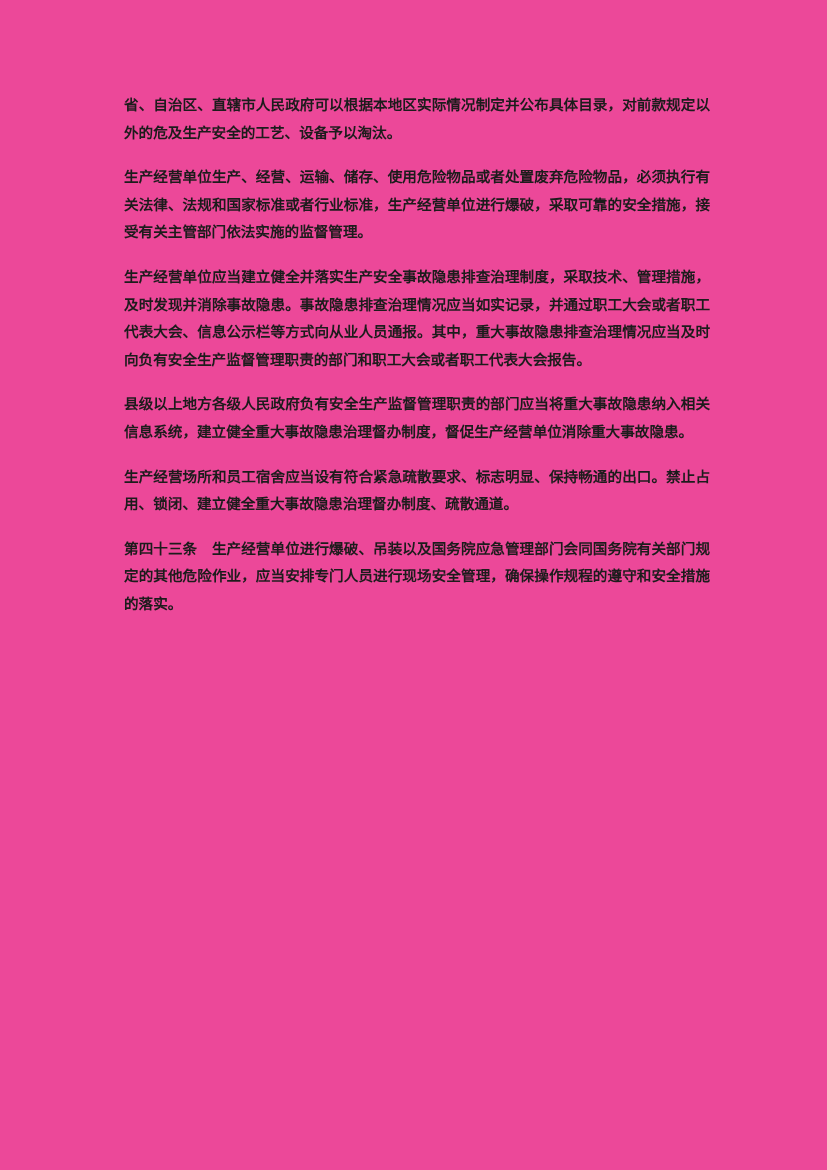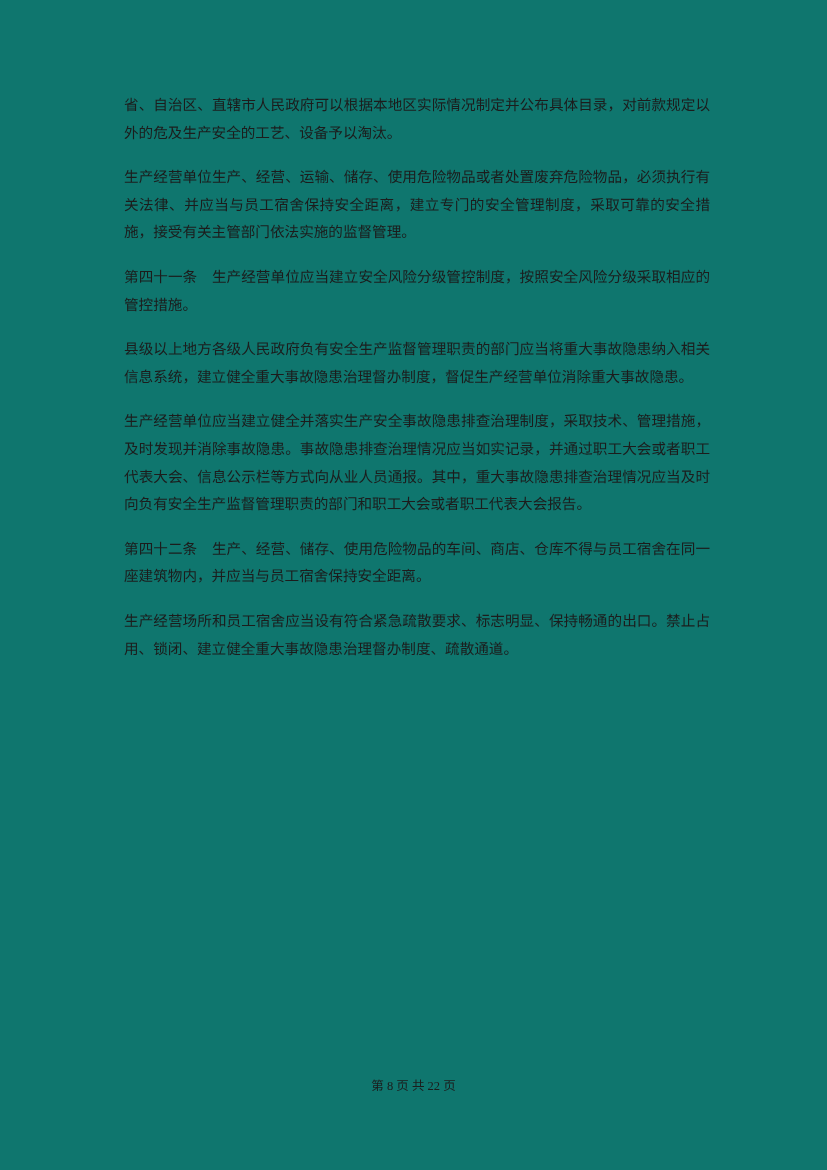--- a/index.html
+++ b/index.html
@@ -4,24 +4,25 @@
 <style>
   html, body {
     margin: 0;
     padding: 0;
     background: #ffffff;
   }
   .page {
     position: relative;
     width: 827px;
     height: 1170px;
-    background: #0f766e;
+    background: #ec4899;
     overflow: hidden;
     font-family: "Liberation Serif", "DejaVu Serif", serif;
     color: #1c1c1c;
+    font-weight: bold;
   }
   .content {
     position: absolute;
     left: 124px;
     top: 92px;
     width: 586px;
   }
   .content p {
     margin: 0 0 17px 0;
     font-size: 14.6px;
@@ -42,21 +43,19 @@
     line-height: 16px;
     color: #1c1c1c;
   }
 </style>
 </head>
 <body>
 
 <div class="page">
   <div class="content">
     <p>省、自治区、直辖市人民政府可以根据本地区实际情况制定并公布具体目录，对前款规定以外的危及生产安全的工艺、设备予以淘汰。</p>
-    <p>生产经营单位生产、经营、运输、储存、使用危险物品或者处置废弃危险物品，必须执行有关法律、并应当与员工宿舍保持安全距离，建立专门的安全管理制度，采取可靠的安全措施，接受有关主管部门依法实施的监督管理。</p>
-    <p>第四十一条　生产经营单位应当建立安全风险分级管控制度，按照安全风险分级采取相应的管控措施。</p>
+    <p>生产经营单位生产、经营、运输、储存、使用危险物品或者处置废弃危险物品，必须执行有关法律、法规和国家标准或者行业标准，生产经营单位进行爆破，采取可靠的安全措施，接受有关主管部门依法实施的监督管理。</p>
+    <p>生产经营单位应当建立健全并落实生产安全事故隐患排查治理制度，采取技术、管理措施，及时发现并消除事故隐患。事故隐患排查治理情况应当如实记录，并通过职工大会或者职工代表大会、信息公示栏等方式向从业人员通报。其中，重大事故隐患排查治理情况应当及时向负有安全生产监督管理职责的部门和职工大会或者职工代表大会报告。</p>
     <p>县级以上地方各级人民政府负有安全生产监督管理职责的部门应当将重大事故隐患纳入相关信息系统，建立健全重大事故隐患治理督办制度，督促生产经营单位消除重大事故隐患。</p>
-    <p>生产经营单位应当建立健全并落实生产安全事故隐患排查治理制度，采取技术、管理措施，及时发现并消除事故隐患。事故隐患排查治理情况应当如实记录，并通过职工大会或者职工代表大会、信息公示栏等方式向从业人员通报。其中，重大事故隐患排查治理情况应当及时向负有安全生产监督管理职责的部门和职工大会或者职工代表大会报告。</p>
-    <p>第四十二条　生产、经营、储存、使用危险物品的车间、商店、仓库不得与员工宿舍在同一座建筑物内，并应当与员工宿舍保持安全距离。</p>
     <p>生产经营场所和员工宿舍应当设有符合紧急疏散要求、标志明显、保持畅通的出口。禁止占用、锁闭、建立健全重大事故隐患治理督办制度、疏散通道。</p>
+    <p>第四十三条　生产经营单位进行爆破、吊装以及国务院应急管理部门会同国务院有关部门规定的其他危险作业，应当安排专门人员进行现场安全管理，确保操作规程的遵守和安全措施的落实。</p>
   </div>
-  <div class="footer">第 8 页 共 22 页</div>
 </div>
 
 </body></html>

